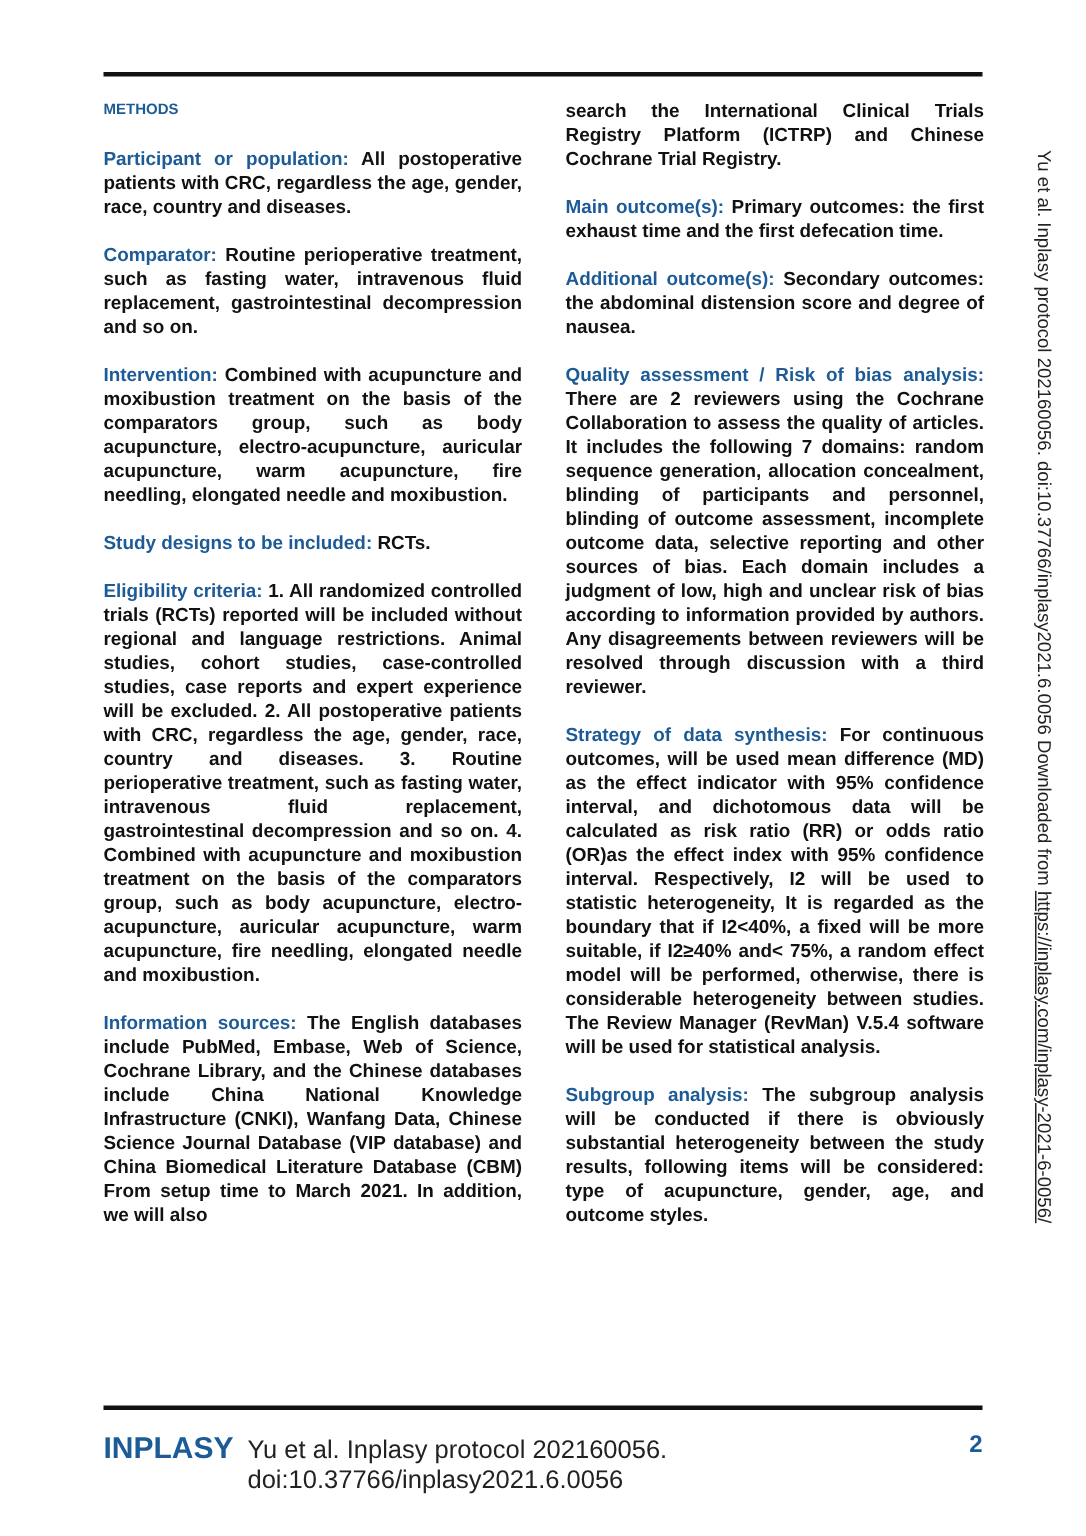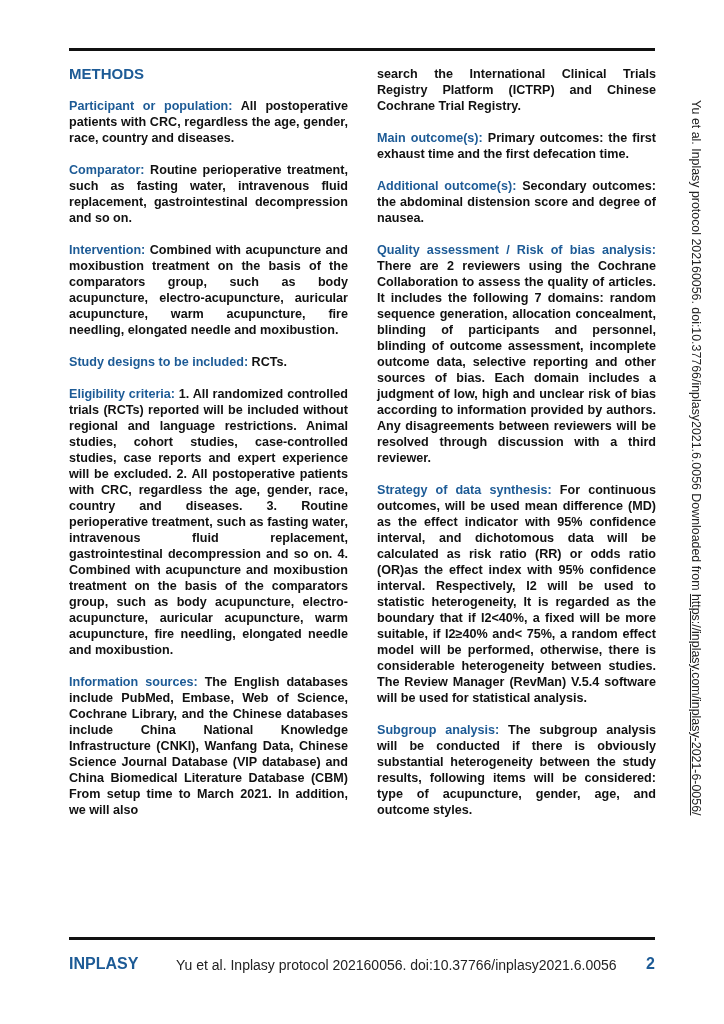--- a/index.html
+++ b/index.html
@@ -7,24 +7,24 @@
          font-family: "Liberation Sans", sans-serif; color: #111; }
   .rule { position: absolute; left: 69px; width: 586px; height: 3px; background: #111; }
   .rule.top { top: 48px; }
   .rule.bottom { top: 937px; }
   .col { position: absolute; top: 66px; width: 279px; font-size: 12.6px; line-height: 16px;
          font-weight: bold; text-align: justify; }
   .col.left { left: 69px; }
   .col.right { left: 377px; }
   .para { margin: 0 0 16px 0; }
   .head { color: #1d5b96; margin-top: 21px; }
-  .section-title { color: #1d5b96; margin: 0 0 16px 0; font-size: 15px; }
+  .section-title { color: #1d5b96; margin: 0 0 16px 0; font-size: 10px; }
   .footer { position: absolute; top: 955px; left: 69px; width: 586px; height: 22px; }
-  .footer .brand { position: absolute; left: 0; top: 0; color: #1d5b96; font-weight: bold; font-size: 16px; }
-  .footer .cite { position: absolute; left: 107px; top: 2px; font-size: 14px; color: #222; }
+  .footer .brand { position: absolute; left: 0; top: 0; color: #1d5b96; font-weight: bold; font-size: 20px; }
+  .footer .cite { position: absolute; left: 96px; top: 2px; font-size: 17px; color: #222; }
   .footer .page { position: absolute; right: 0; top: 0; font-weight: bold; font-size: 16px; color: #1d5b96; }
   .side { position: absolute; left: 703px; top: 100px; transform-origin: 0 0; transform: rotate(90deg);
           white-space: nowrap; font-size: 12.4px; color: #222; width: 740px; }
   .side a { color: #222; text-decoration: underline; }
 </style>
 </head>
 <body>
 
 <div class="rule top"></div>
 

